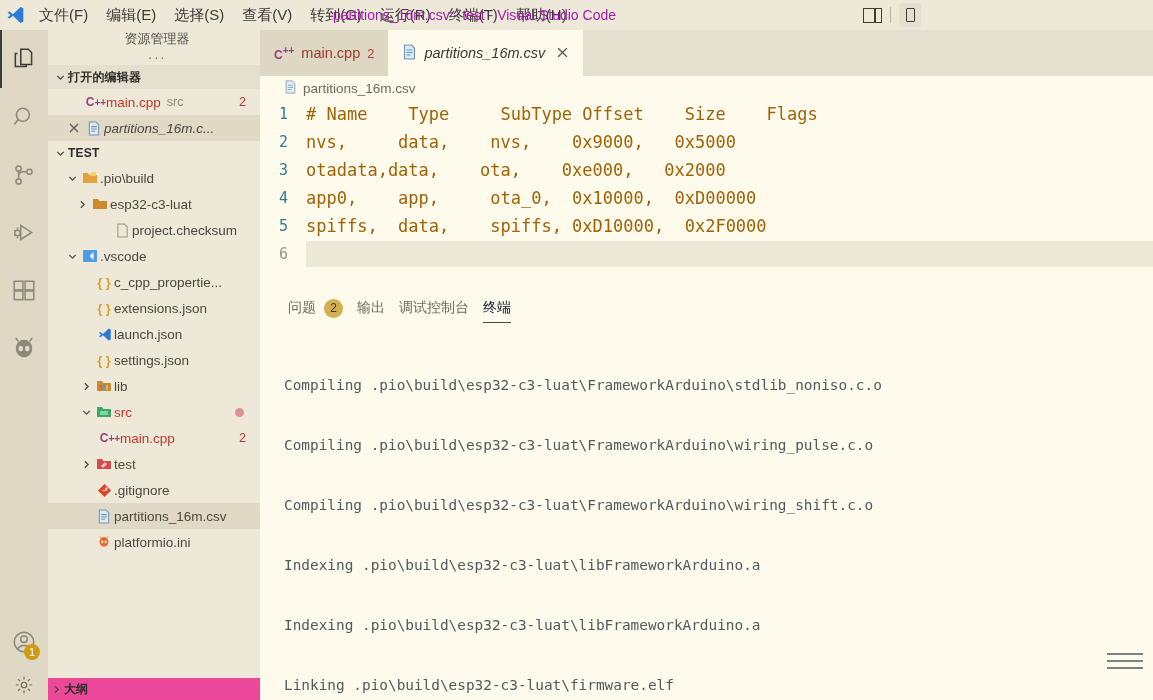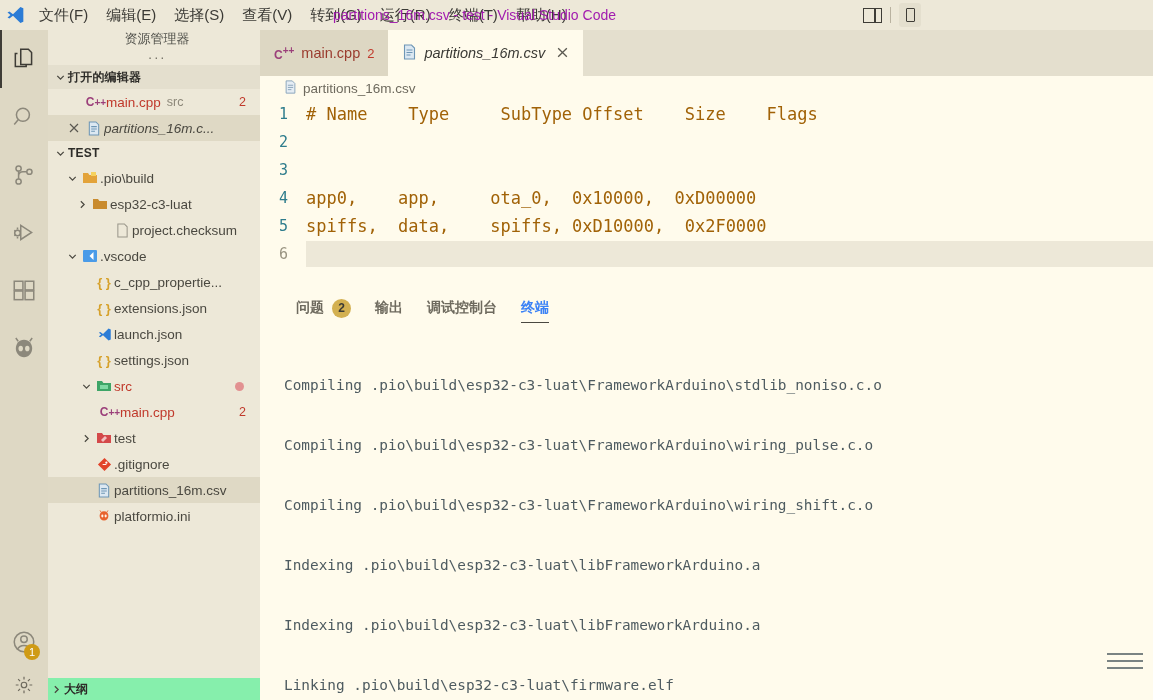--- a/index.html
+++ b/index.html
@@ -93,21 +93,21 @@
   .row .ico { width: 20px; display: inline-flex; justify-content: center; align-items: center; flex: 0 0 20px; }
   .row .label { overflow: hidden; text-overflow: ellipsis; }
   .row .sub { color: #8d887a; font-size: 12.5px; margin-left: 6px; }
   .row .count { position: absolute; right: 14px; font-size: 12.5px; }
   .row .dot { position: absolute; right: 16px; width: 9px; height: 9px; border-radius: 50%; background: #E29191; }
   .cpp-ico { font-size: 12px; font-weight: bold; color: #9B3F7A; font-family: "Liberation Sans", sans-serif; }
   .err-text { color: #C0392B; }
   .json-ico { color: #D6A12B; font-size: 13px; font-weight: bold; }
   .outline-bar {
     position: absolute; left: 0; right: 0; bottom: 0; height: 22px;
-    background: #86efac; display: flex; align-items: center;
+    background: #ec4899; display: flex; align-items: center;
     font-size: 12px; font-weight: bold; color: #2e2d29;
   }
 
   
   .editor-area {
     position: absolute; left: 260px; top: 30px; width: 893px; height: 670px;
     background: #FFFBEC;
   }
   .tabs { height: 46px; display: flex; background: #E4DFCE; }
   .tab {
@@ -141,29 +141,28 @@
     background: #EDE8D8; display: inline-block; height: 26px;
     width: 860px;
   }
 
   
   .panel {
     position: absolute; left: 260px; top: 287px; width: 893px; height: 413px;
     background: #FFFBEC;
   }
   .panel-tabs {
-    height: 42px; display: flex; align-items: center; padding-left: 36px; gap: 24px;
+    height: 42px; display: flex; align-items: center; padding-left: 28px; gap: 14px;
     background: #FFFBEC;
-    font-weight: bold;
   }
   .ptab {
     display: flex; align-items: center; gap: 8px; font-size: 14px;
     color: #6e6a5e; height: 42px; cursor: pointer; position: relative;
   }
-  .ptab.active { color: #3b82f6; justify-content: flex-end; }
+  .ptab.active { color: #0f172a; justify-content: flex-end; }
   .ptab.active::after {
     content: ""; position: absolute; left: 0; right: 0; bottom: 6px; height: 1.5px; background: #4a4840;
   }
   .ptab .pbadge {
     min-width: 19px; height: 19px; border-radius: 10px; background: #D3B051;
     color: #3b3a35; font-size: 12px; display: flex; align-items: center; justify-content: center;
     padding: 0 4px;
   }
   .term {
     padding: 6px 0 0 24px;
@@ -384,20 +383,36 @@
       <span class="label">launch.json</span>
     </div>
     <div class="row" style="padding-left:46px">
       <span class="ico json-ico">{ }</span>
       <span class="label">settings.json</span>
     </div>
 
     <div class="row" style="padding-left:30px">
       <span class="chev">
         <svg width="11" height="11" viewBox="0 0 12 12" fill="none" stroke="#4a4840" stroke-width="1.3">
+            <path d="M4.2 2.5 7.8 6l-3.6 3.5"></path>
+          </svg>
+      </span>
+      <span class="ico">
+        <svg width="16" height="14" viewBox="0 0 16 14">
+            <path d="M1 2h5l1.4 2H15v8H1z" fill="#C98B2E"></path>
+            <rect x="4" y="6" width="2" height="5" fill="#E05B5B"></rect>
+            <rect x="7" y="6" width="2" height="5" fill="#4AA3E0"></rect>
+            <rect x="10" y="6" width="2" height="5" fill="#E0B84A"></rect>
+          </svg>
+      </span>
+      <span class="label">lib</span>
+    </div>
+    <div class="row" style="padding-left:30px">
+      <span class="chev">
+        <svg width="11" height="11" viewBox="0 0 12 12" fill="none" stroke="#4a4840" stroke-width="1.3">
             <path d="M2.5 4.2 6 7.8l3.5-3.6"></path>
           </svg>
       </span>
       <span class="ico">
         <svg width="16" height="14" viewBox="0 0 16 14">
             <path d="M1 2h5l1.4 2H15v8H1z" fill="#3EA567"></path>
             <rect x="4" y="6" width="8" height="4" fill="#7FD9A3"></rect>
           </svg>
       </span>
       <span class="label err-text">src</span>
@@ -497,23 +512,25 @@
       <span>partitions_16m.csv</span>
     </div>
 
     <div class="code">
       <div class="code-line">
         <span class="ln">1</span>
         <span class="ctext"># Name    Type     SubType Offset    Size    Flags</span>
       </div>
       <div class="code-line">
         <span class="ln">2</span>
+        <span class="ctext">nvs,     data,    nvs,    0x9000,   0x5000</span>
       </div>
       <div class="code-line">
         <span class="ln">3</span>
+        <span class="ctext">otadata,data,    ota,    0xe000,   0x2000</span>
       </div>
       <div class="code-line">
         <span class="ln">4</span>
         <span class="ctext">app0,    app,     ota_0,  0x10000,  0xD00000</span>
       </div>
       <div class="code-line">
         <span class="ln">5</span>
         <span class="ctext">spiffs,  data,    spiffs, 0xD10000,  0x2F0000</span>
       </div>
       <div class="code-line cursorline">

